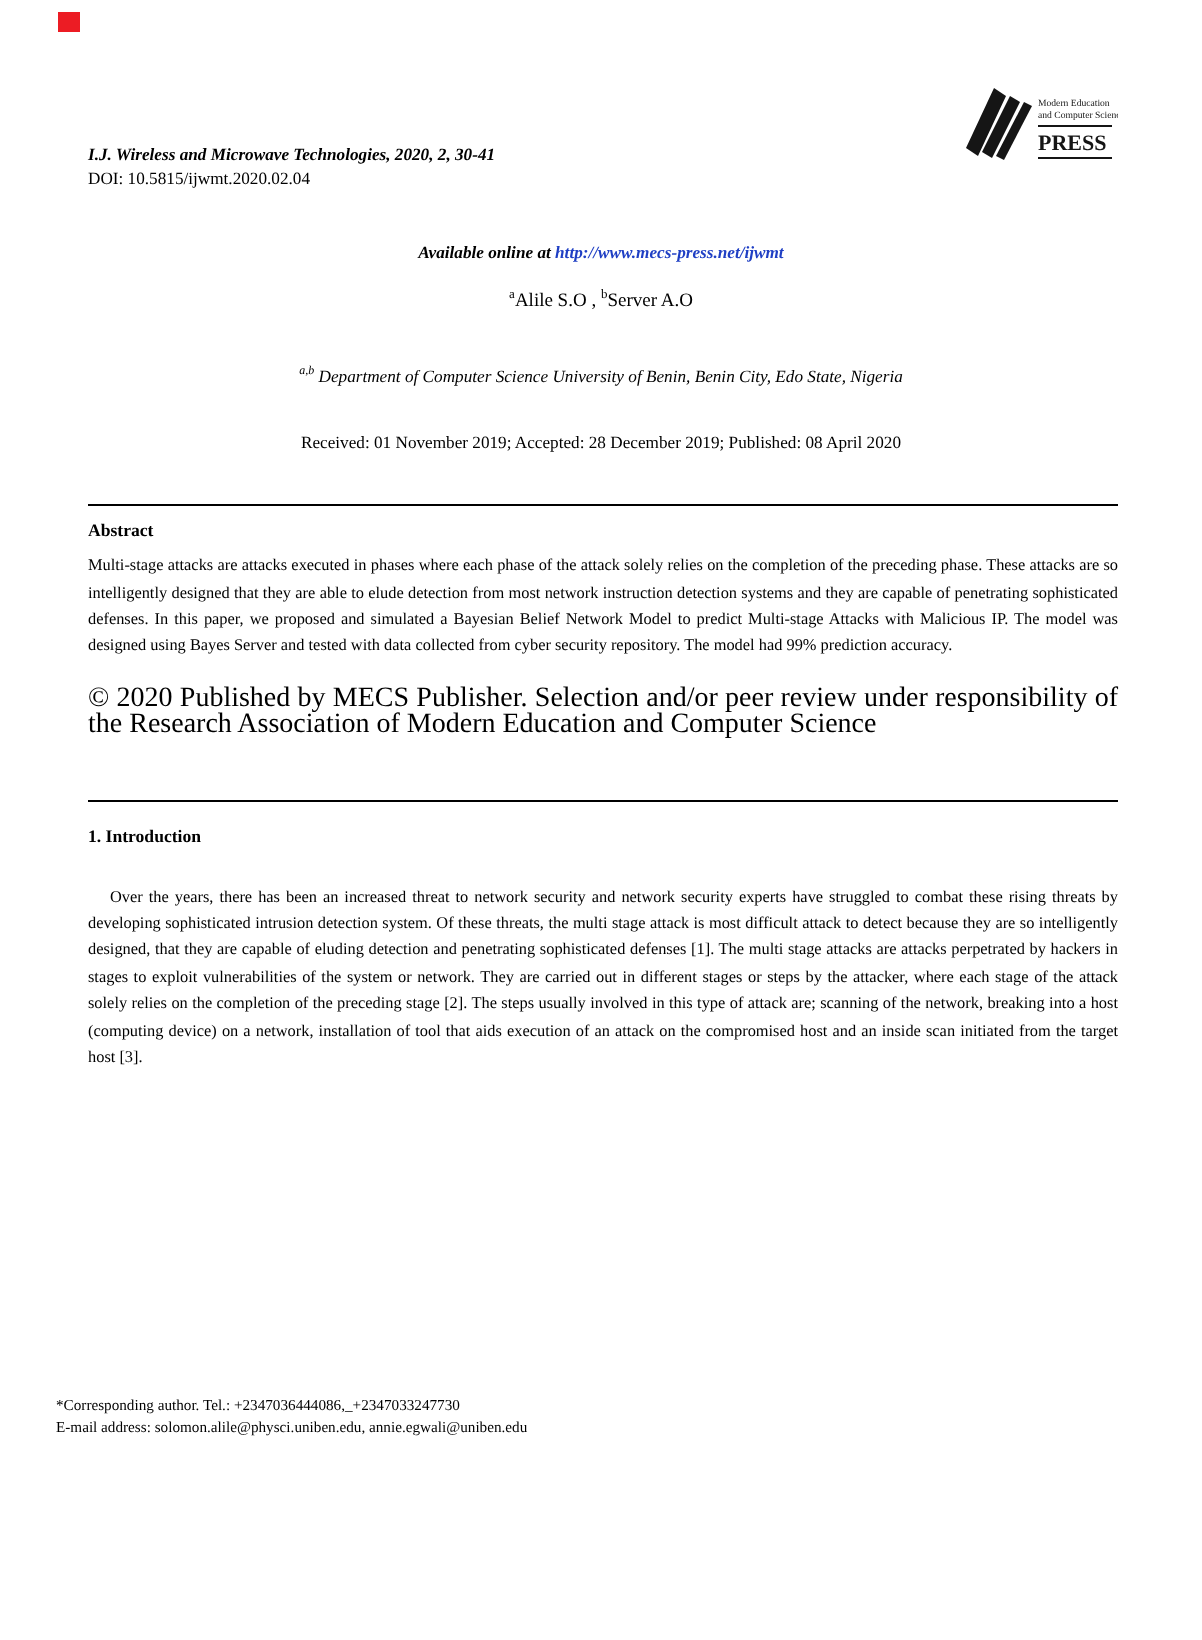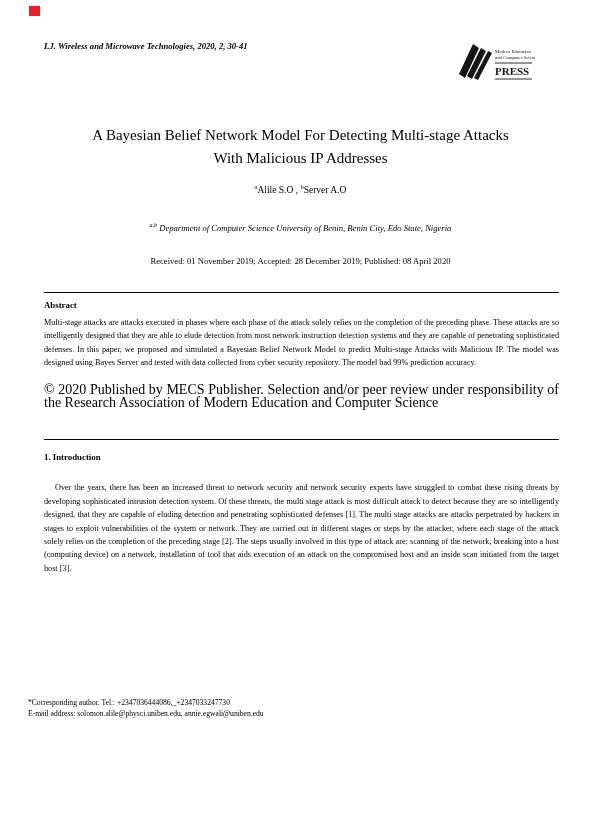--- a/index.html
+++ b/index.html
@@ -1,19 +1,19 @@
 <!DOCTYPE html>
 <html><head>
 <meta charset="utf-8">
 <style>
   html,body{margin:0;padding:0;background:#ffffff;}
   body{width:601px;height:820px;font-family:"Liberation Serif", serif;color:#000;}
   .page{position:relative;width:601px;height:820px;background:#fff;overflow:hidden;}
   .red-mark{position:absolute;left:29px;top:6px;width:11px;height:10px;background:#ec1c24;}
-  .header-row{display:flex;justify-content:space-between;align-items:flex-start;padding:40px 66px 0 44px;}
+  .header-row{display:flex;justify-content:space-between;align-items:flex-end;padding:40px 42px 0 44px;}
   .journal-info{font-size:8.6px;line-height:12px;}
   .journal-line{font-weight:bold;font-style:italic;}
   .logo{margin-top:0;}
   .available{text-align:center;margin-top:26px;font-size:8.6px;font-weight:bold;font-style:italic;}
   .available .url{color:#1f3fc4;}
   .paper-title{text-align:center;margin-top:30px;font-size:15px;line-height:23px;font-weight:normal;}
   .authors{text-align:center;margin-top:13px;font-size:9.5px;}
   .authors sup{font-size:6.5px;}
   .affiliation{text-align:center;margin-top:27px;font-size:8.6px;font-style:italic;}
   .affiliation sup{font-size:6px;}
@@ -33,42 +33,42 @@
 </head>
 <body>
 
 <div class="page">
 
   <div class="red-mark"></div>
 
   <div class="header-row">
     <div class="journal-info">
       <div class="journal-line">I.J. Wireless and Microwave Technologies, 2020, 2, 30-41</div>
+      <div>DOI: 10.5815/ijwmt.2020.02.04</div>
     </div>
     <div class="logo">
       <svg width="80" height="50" viewBox="0 0 80 50">
         <g fill="#151515">
           <polygon points="4,34 18,4 24,8 10,38"></polygon>
           <polygon points="12,36 26,8 31,11 17,39"></polygon>
           <polygon points="19,38 33,11 37,13 23,40"></polygon>
         </g>
         <text x="40" y="13" font-size="4.8" fill="#151515">Modern Education</text>
         <text x="40" y="19" font-size="4.8" fill="#151515">and Computer Science</text>
         <line x1="40" y1="23" x2="77" y2="23" stroke="#151515" stroke-width="0.9"></line>
         <text x="40" y="35" font-size="11" font-weight="bold" fill="#151515">PRESS</text>
         <line x1="40" y1="39" x2="77" y2="39" stroke="#151515" stroke-width="0.9"></line>
       </svg>
     </div>
   </div>
 
+  <div class="available">
+    <span>Available online at </span><span class="url">http://www.mecs-press.net/ijwmt</span>
+  </div>
 
-  <div class="paper-title">
-    <div>A Bayesian Belief Network Model For Detecting Multi-stage Attacks</div>
-    <div>With Malicious IP Addresses</div>
-  </div>
 
   <div class="authors">
     <sup>a</sup><span>Alile S.O , </span><sup>b</sup><span>Server A.O</span>
   </div>
 
   <div class="affiliation">
     <sup>a,b</sup><span> Department of Computer Science University of Benin, Benin City, Edo State, Nigeria</span>
   </div>
 
   <div class="received">Received: 01 November 2019; Accepted: 28 December 2019; Published: 08 April 2020</div>

